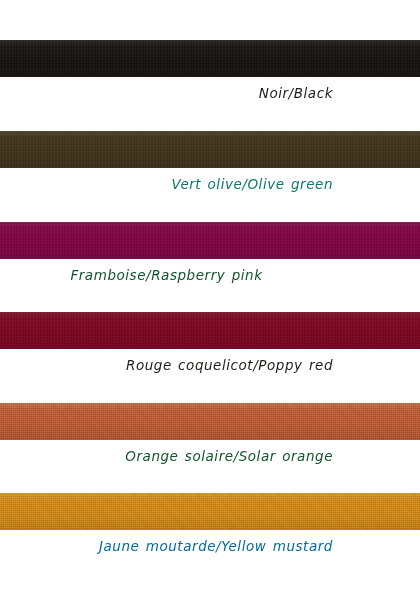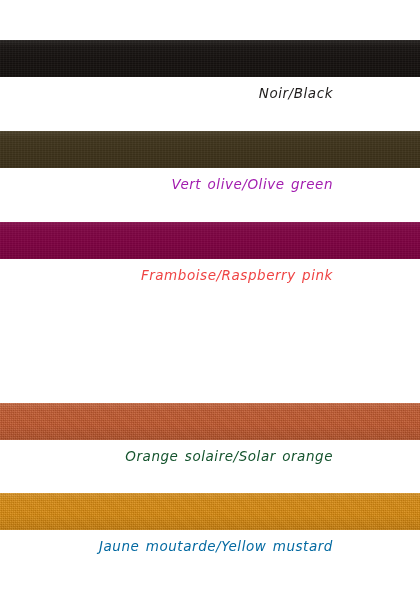--- a/index.html
+++ b/index.html
@@ -120,25 +120,29 @@
 </head>
 <body>
 
 <div id="swatch-sheet" style="background: rgb(255, 255, 255); width: 420px; height: 600px;">
     <div class="swatch-row" style="top: 40px;">
       <div class="swatch-band" style="background: rgb(22, 18, 16); height: 37px;"></div>
       <div class="swatch-caption" style="color: rgb(31, 29, 28);">Noir/Black</div>
     </div>
     <div class="swatch-row" style="top: 131px;">
       <div class="swatch-band" style="background: rgb(62, 51, 27); height: 37px;"></div>
-      <div class="swatch-caption" style="color: #a21caf;">Vert olive/Olive green</div>
+      <div class="swatch-caption" style="color: #0f766e;">Vert olive/Olive green</div>
     </div>
     <div class="swatch-row" style="top: 222px;">
       <div class="swatch-band" style="background: rgb(126, 3, 66); height: 37px;"></div>
-      <div class="swatch-caption" style="color: #ef4444;">Framboise/Raspberry pink</div>
+      <div class="swatch-caption" style="color: #14532d; text-align: center;">Framboise/Raspberry pink</div>
+    </div>
+    <div class="swatch-row" style="top: 312px;">
+      <div class="swatch-band" style="background: rgb(122, 5, 33); height: 37px;"></div>
+      <div class="swatch-caption" style="color: rgb(31, 29, 28);">Rouge coquelicot/Poppy red</div>
     </div>
     <div class="swatch-row" style="top: 403px;">
       <div class="swatch-band grain-strong" style="background: rgb(192, 86, 42); height: 37px;"></div>
       <div class="swatch-caption" style="color: #14532d;">Orange solaire/Solar orange</div>
     </div>
     <div class="swatch-row" style="top: 493px;">
       <div class="swatch-band grain-strong" style="background: rgb(216, 136, 11); height: 37px;"></div>
       <div class="swatch-caption" style="color: #0369a1;">Jaune moutarde/Yellow mustard</div>
     </div>
   </div>

